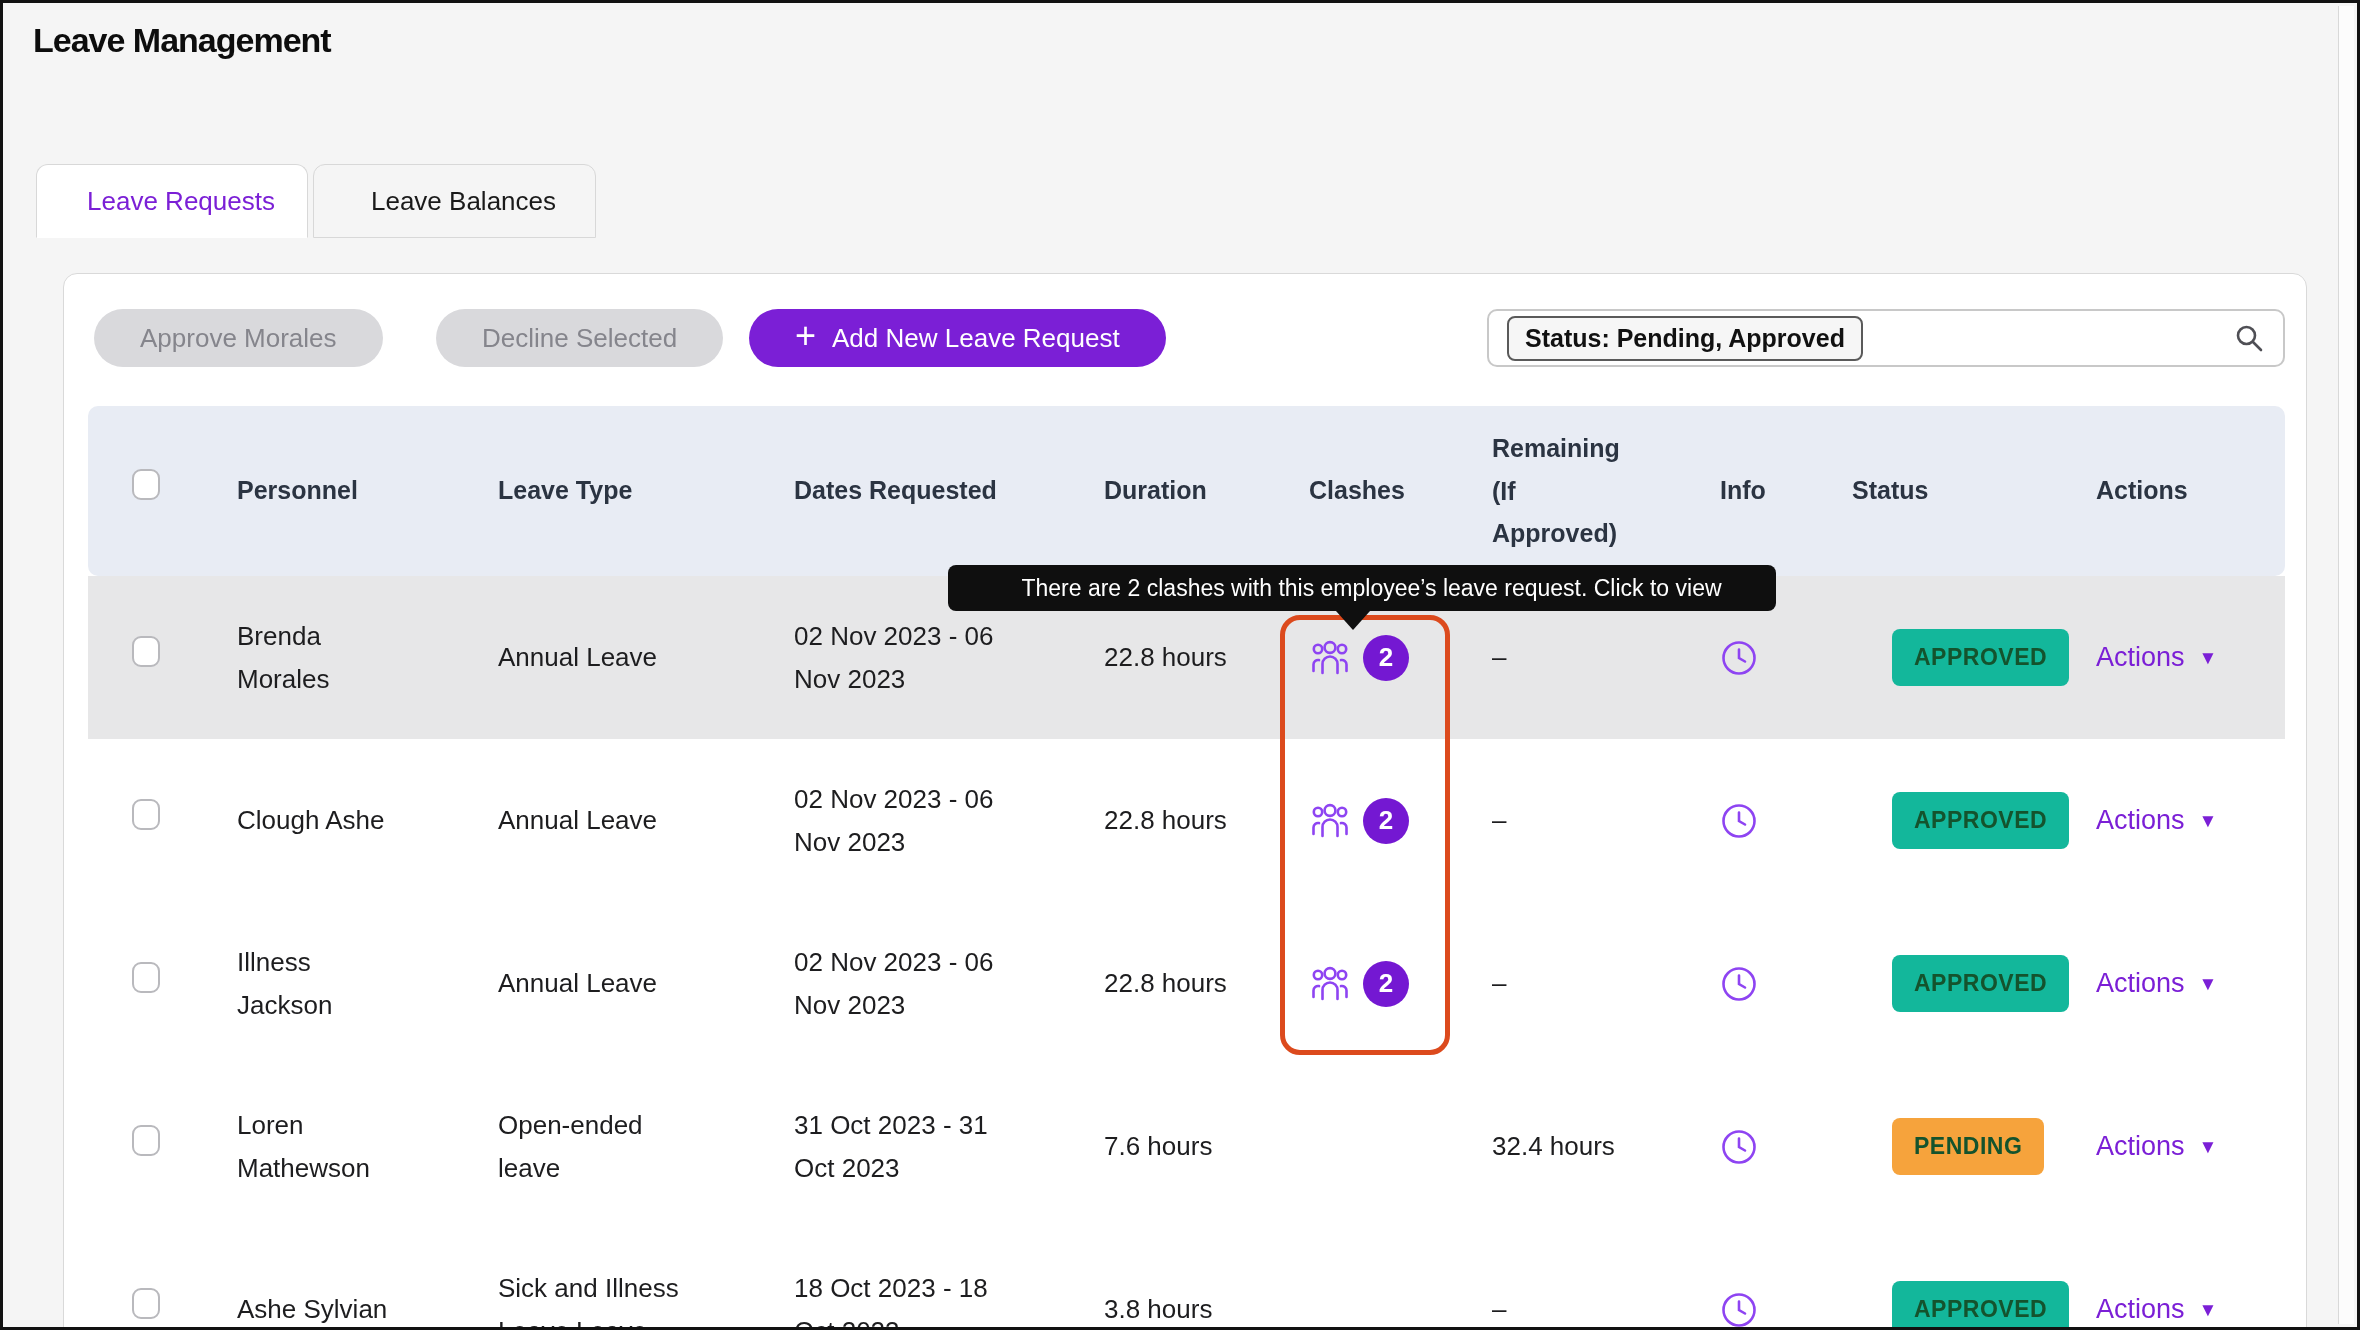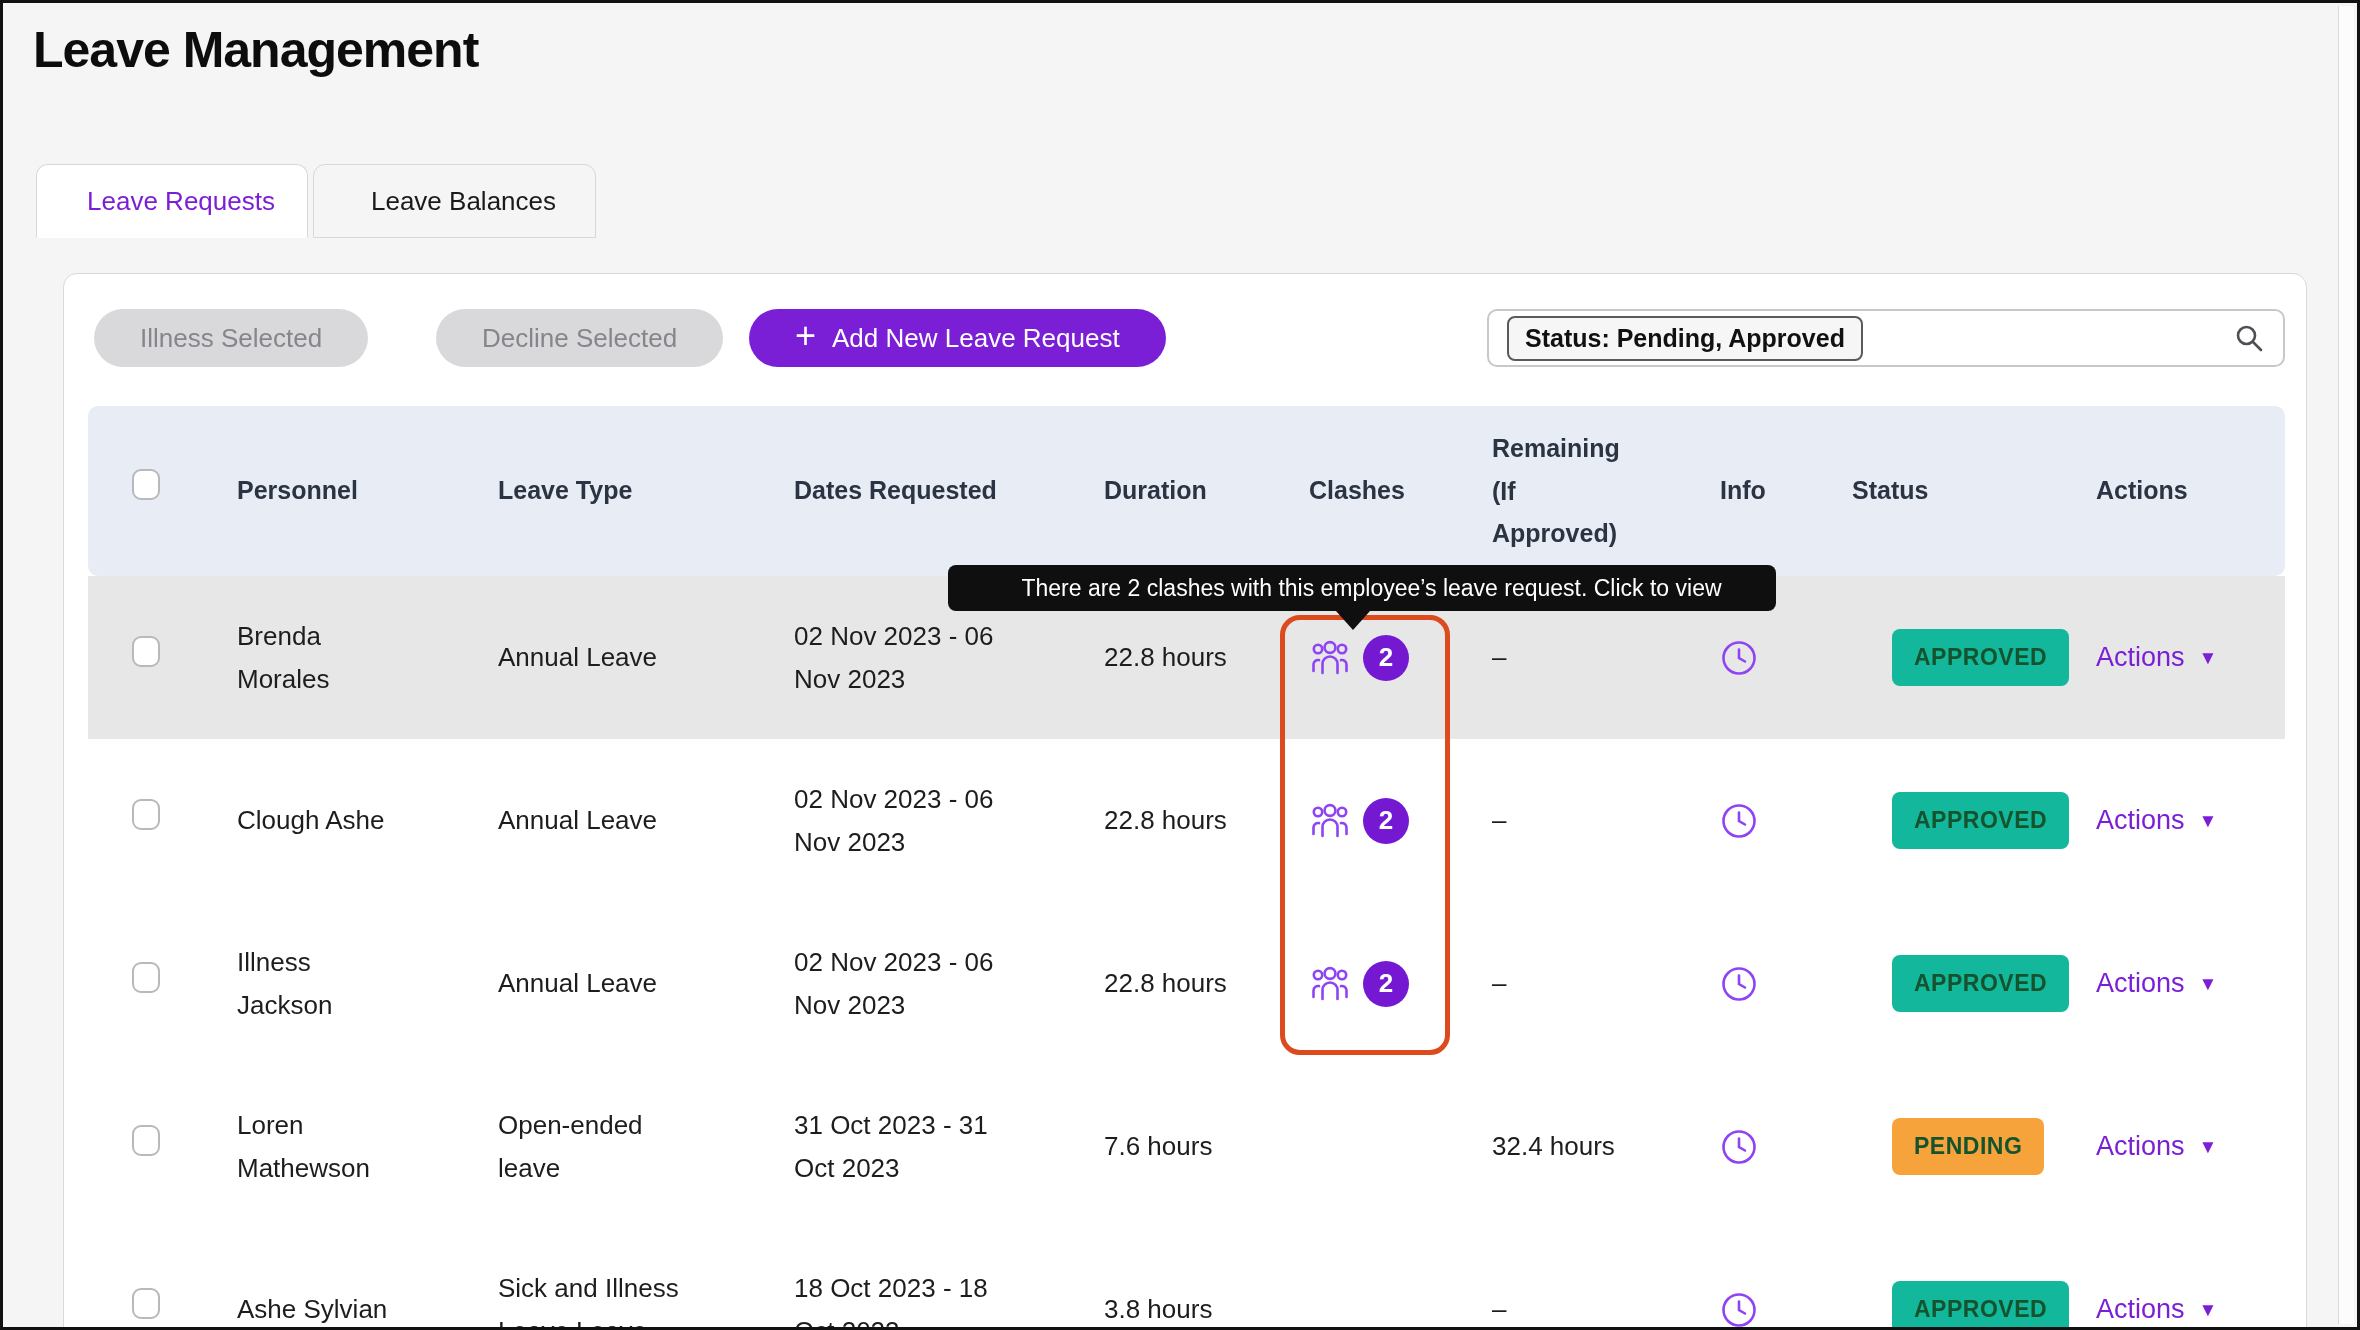--- a/index.html
+++ b/index.html
@@ -5,21 +5,21 @@
   :root{
     --accent-purple:#7b1fd6; --icon-purple:#8e44f2; --badge-purple:#7418d2;
     --approved-teal:#13b79b; --pending-orange:#f6a33c; --highlight-orange:#dc4a1d;
     --tooltip-bg:#0f0f0f; --header-bg:#e8ecf4; --row-highlight-bg:#e7e7e8;
     --page-bg:#f5f5f5; --disabled-btn-bg:#d9d9dc; --disabled-btn-text:#85858c;
   }
   *{margin:0;padding:0;box-sizing:border-box;}
   body{font-family:"Liberation Sans","DejaVu Sans",sans-serif;background:#333;}
   .frame{position:relative;width:2360px;height:1330px;background:var(--page-bg);
          border:3px solid #111;overflow:hidden;}
-  .page-title{position:absolute;left:30px;top:18px;font-size:50px;font-weight:800;
+  .page-title{position:absolute;left:30px;top:18px;font-size:34px;font-weight:800;
          color:#0d0d0d;letter-spacing:-1px;}
   
   .tab{position:absolute;top:161px;height:74px;display:flex;align-items:center;
        justify-content:center;font-size:26px;border:1px solid #d8d8d8;
        border-radius:12px 12px 0 0;cursor:pointer;padding-left:18px;}
   .tab-active{left:33px;width:272px;background:#fff;color:var(--accent-purple);
        font-weight:500;border-bottom-color:#fff;}
   .tab-inactive{left:310px;width:283px;background:var(--page-bg);color:#1a1a1a;}
   
   .card{position:absolute;left:60px;top:270px;width:2244px;height:1150px;
@@ -106,21 +106,21 @@
 
   <div class="tab tab-active">
     <span>Leave Requests</span>
   </div>
   <div class="tab tab-inactive">
     <span>Leave Balances</span>
   </div>
 
   <div class="card">
 
-    <button class="btn btn-disabled btn-approve">Illness Selected</button>
+    <button class="btn btn-disabled btn-approve">Approve Morales</button>
     <button class="btn btn-disabled btn-decline">Decline Selected</button>
     <button class="btn btn-primary">
       <span class="btn-plus">+</span>
       <span>Add New Leave Request</span>
     </button>
 
     <div class="search-box">
       <span class="filter-chip">Status: Pending, Approved</span>
       <span class="search-icon">
         <svg width="32" height="32" viewBox="0 0 32 32" fill="none" stroke="#4f4f55" stroke-width="2.6" stroke-linecap="round">

